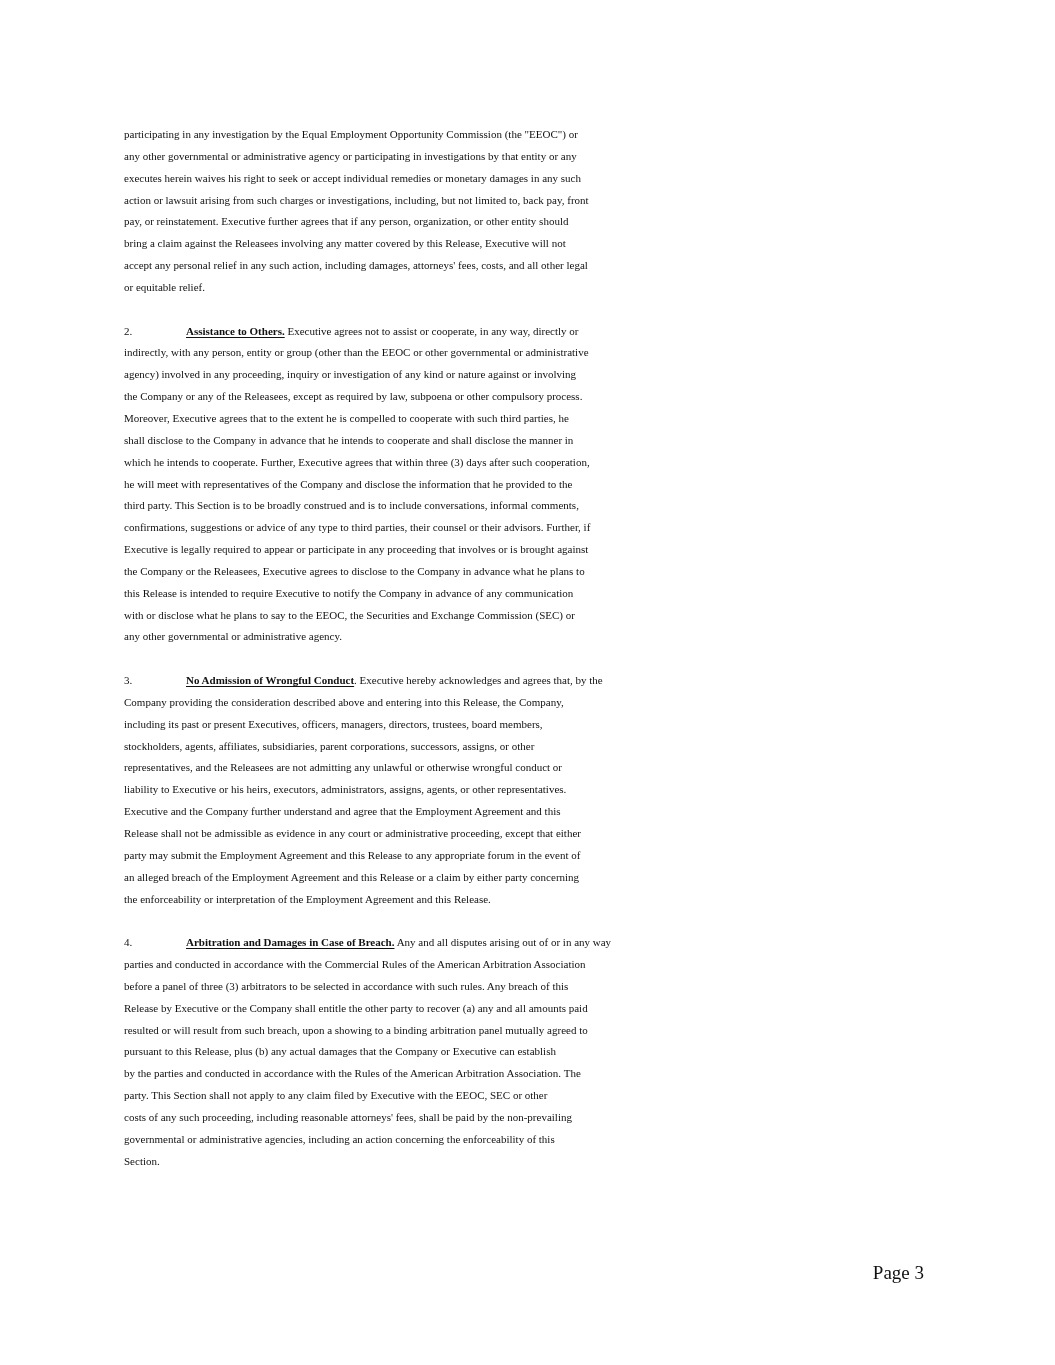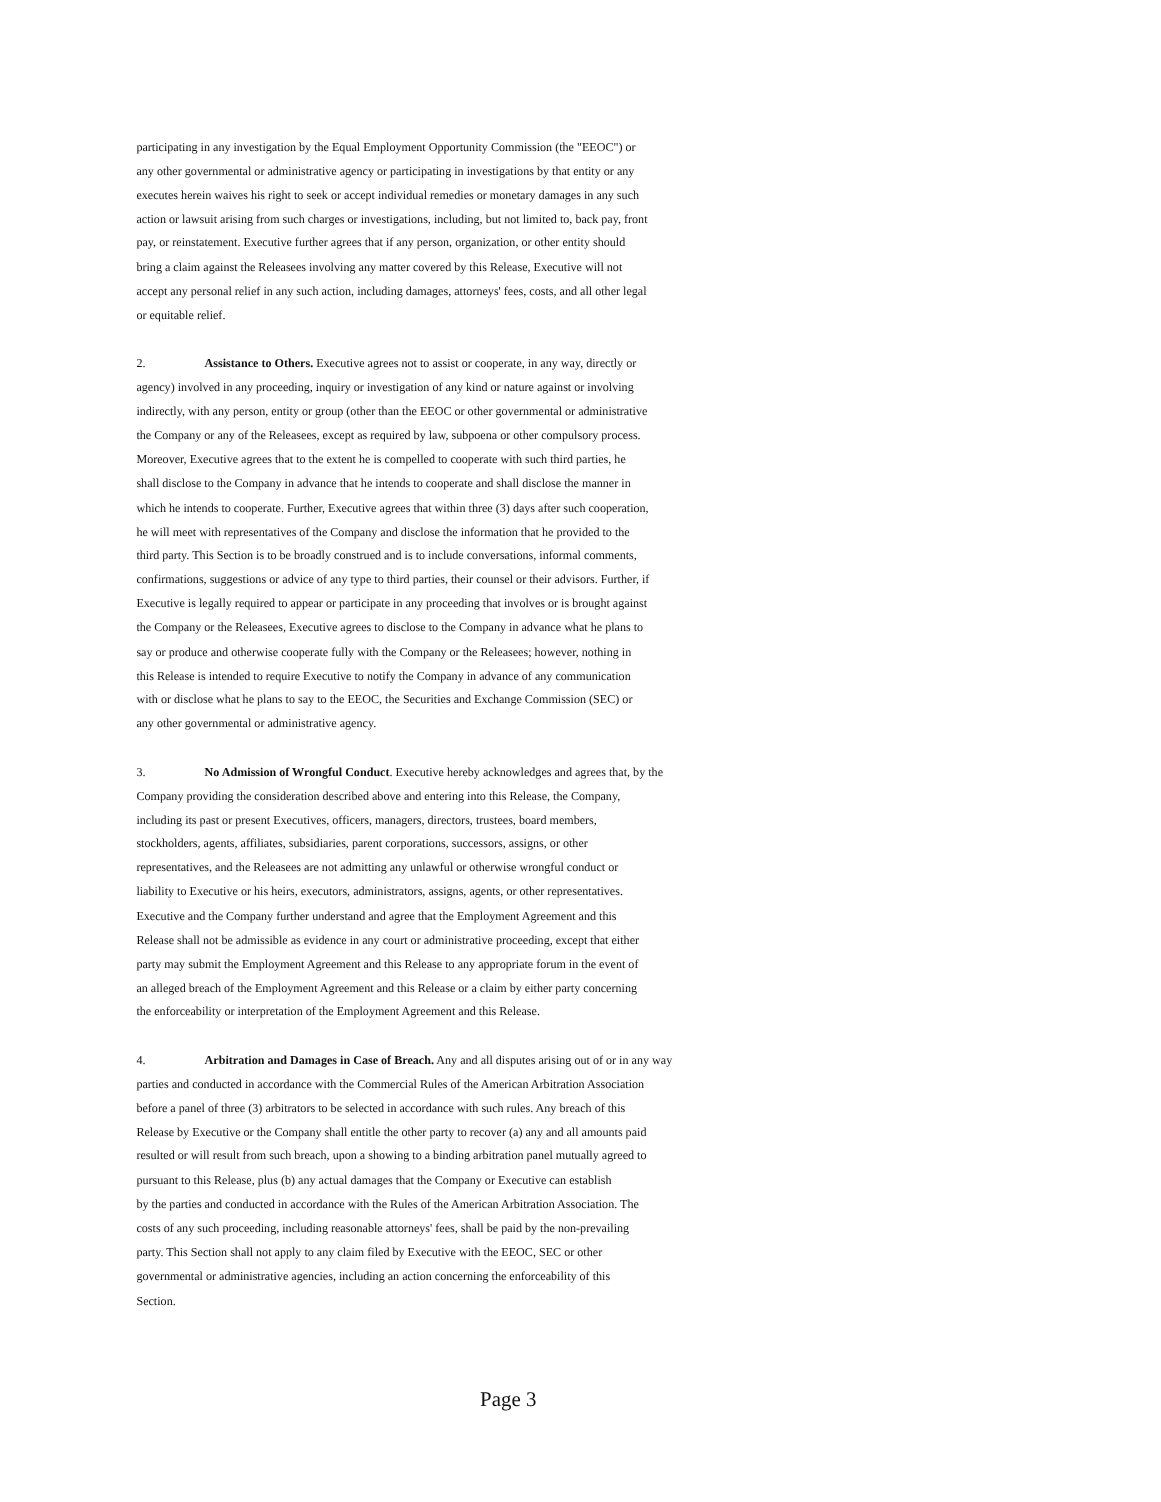--- a/index.html
+++ b/index.html
@@ -30,29 +30,30 @@
     }
     .para {
       margin: 0 0 21.85px 0;
     }
     .num {
       display: inline-block;
       width: 62px;
     }
     .heading {
       font-weight: bold;
+      text-decoration: underline;
       text-decoration-thickness: 1px;
       text-underline-offset: 2px;
     }
     .page-number {
       position: absolute;
       left: 0;
       width: 924px;
       top: 1261px;
-      text-align: center;
+      text-align: right;
       font-size: 19px;
       line-height: 24px;
     }
   </style>
 </head>
 <body>
 
 <div class="page">
 
   <div class="para">
@@ -61,32 +62,31 @@
     <span class="line">executes herein waives his right to seek or accept individual remedies or monetary damages in any such</span>
     <span class="line">action or lawsuit arising from such charges or investigations, including, but not limited to, back pay, front</span>
     <span class="line">pay, or reinstatement. Executive further agrees that if any person, organization, or other entity should</span>
     <span class="line">bring a claim against the Releasees involving any matter covered by this Release, Executive will not</span>
     <span class="line">accept any personal relief in any such action, including damages, attorneys' fees, costs, and all other legal</span>
     <span class="line">or equitable relief.</span>
   </div>
 
   <div class="para">
     <span class="line"><span class="num">2.</span><span class="heading">Assistance to Others.</span><span> Executive agrees not to assist or cooperate, in any way, directly or</span></span>
+    <span class="line">indirectly, with any person, entity or group (other than the EEOC or other governmental or administrative</span>
     <span class="line">agency) involved in any proceeding, inquiry or investigation of any kind or nature against or involving</span>
-    <span class="line">indirectly, with any person, entity or group (other than the EEOC or other governmental or administrative</span>
     <span class="line">the Company or any of the Releasees, except as required by law, subpoena or other compulsory process.</span>
     <span class="line">Moreover, Executive agrees that to the extent he is compelled to cooperate with such third parties, he</span>
     <span class="line">shall disclose to the Company in advance that he intends to cooperate and shall disclose the manner in</span>
     <span class="line">which he intends to cooperate. Further, Executive agrees that within three (3) days after such cooperation,</span>
     <span class="line">he will meet with representatives of the Company and disclose the information that he provided to the</span>
     <span class="line">third party. This Section is to be broadly construed and is to include conversations, informal comments,</span>
     <span class="line">confirmations, suggestions or advice of any type to third parties, their counsel or their advisors. Further, if</span>
     <span class="line">Executive is legally required to appear or participate in any proceeding that involves or is brought against</span>
     <span class="line">the Company or the Releasees, Executive agrees to disclose to the Company in advance what he plans to</span>
-    <span class="line">say or produce and otherwise cooperate fully with the Company or the Releasees; however, nothing in</span>
     <span class="line">this Release is intended to require Executive to notify the Company in advance of any communication</span>
     <span class="line">with or disclose what he plans to say to the EEOC, the Securities and Exchange Commission (SEC) or</span>
     <span class="line">any other governmental or administrative agency.</span>
   </div>
 
   <div class="para">
     <span class="line"><span class="num">3.</span><span class="heading">No Admission of Wrongful Conduct</span><span>. Executive hereby acknowledges and agrees that, by the</span></span>
     <span class="line">Company providing the consideration described above and entering into this Release, the Company,</span>
     <span class="line">including its past or present Executives, officers, managers, directors, trustees, board members,</span>
     <span class="line">stockholders, agents, affiliates, subsidiaries, parent corporations, successors, assigns, or other</span>
@@ -100,21 +100,21 @@
   </div>
 
   <div class="para">
     <span class="line"><span class="num">4.</span><span class="heading">Arbitration and Damages in Case of Breach.</span><span> Any and all disputes arising out of or in any way</span></span>
     <span class="line">parties and conducted in accordance with the Commercial  Rules of the American Arbitration Association</span>
     <span class="line">before a panel of three (3) arbitrators to be selected in accordance with such rules. Any breach of this</span>
     <span class="line">Release by Executive or the Company shall entitle the other party to recover (a) any and all amounts paid</span>
     <span class="line">resulted or will result from such breach, upon a showing to a binding arbitration panel mutually agreed to</span>
     <span class="line">pursuant to this Release, plus (b) any actual damages that the Company or Executive can establish</span>
     <span class="line">by the parties and conducted in accordance with the Rules of the American Arbitration Association. The</span>
+    <span class="line">party. This Section shall not apply to any claim filed by Executive with the EEOC, SEC or other</span>
     <span class="line">costs of any such proceeding, including reasonable attorneys' fees, shall be paid by the non-prevailing</span>
-    <span class="line">party. This Section shall not apply to any claim filed by Executive with the EEOC, SEC or other</span>
     <span class="line">governmental or administrative agencies, including an action concerning the enforceability of this</span>
     <span class="line">Section.</span>
   </div>
 
 </div>
 
 <div class="page-number">Page 3</div>
 
 </body></html>

